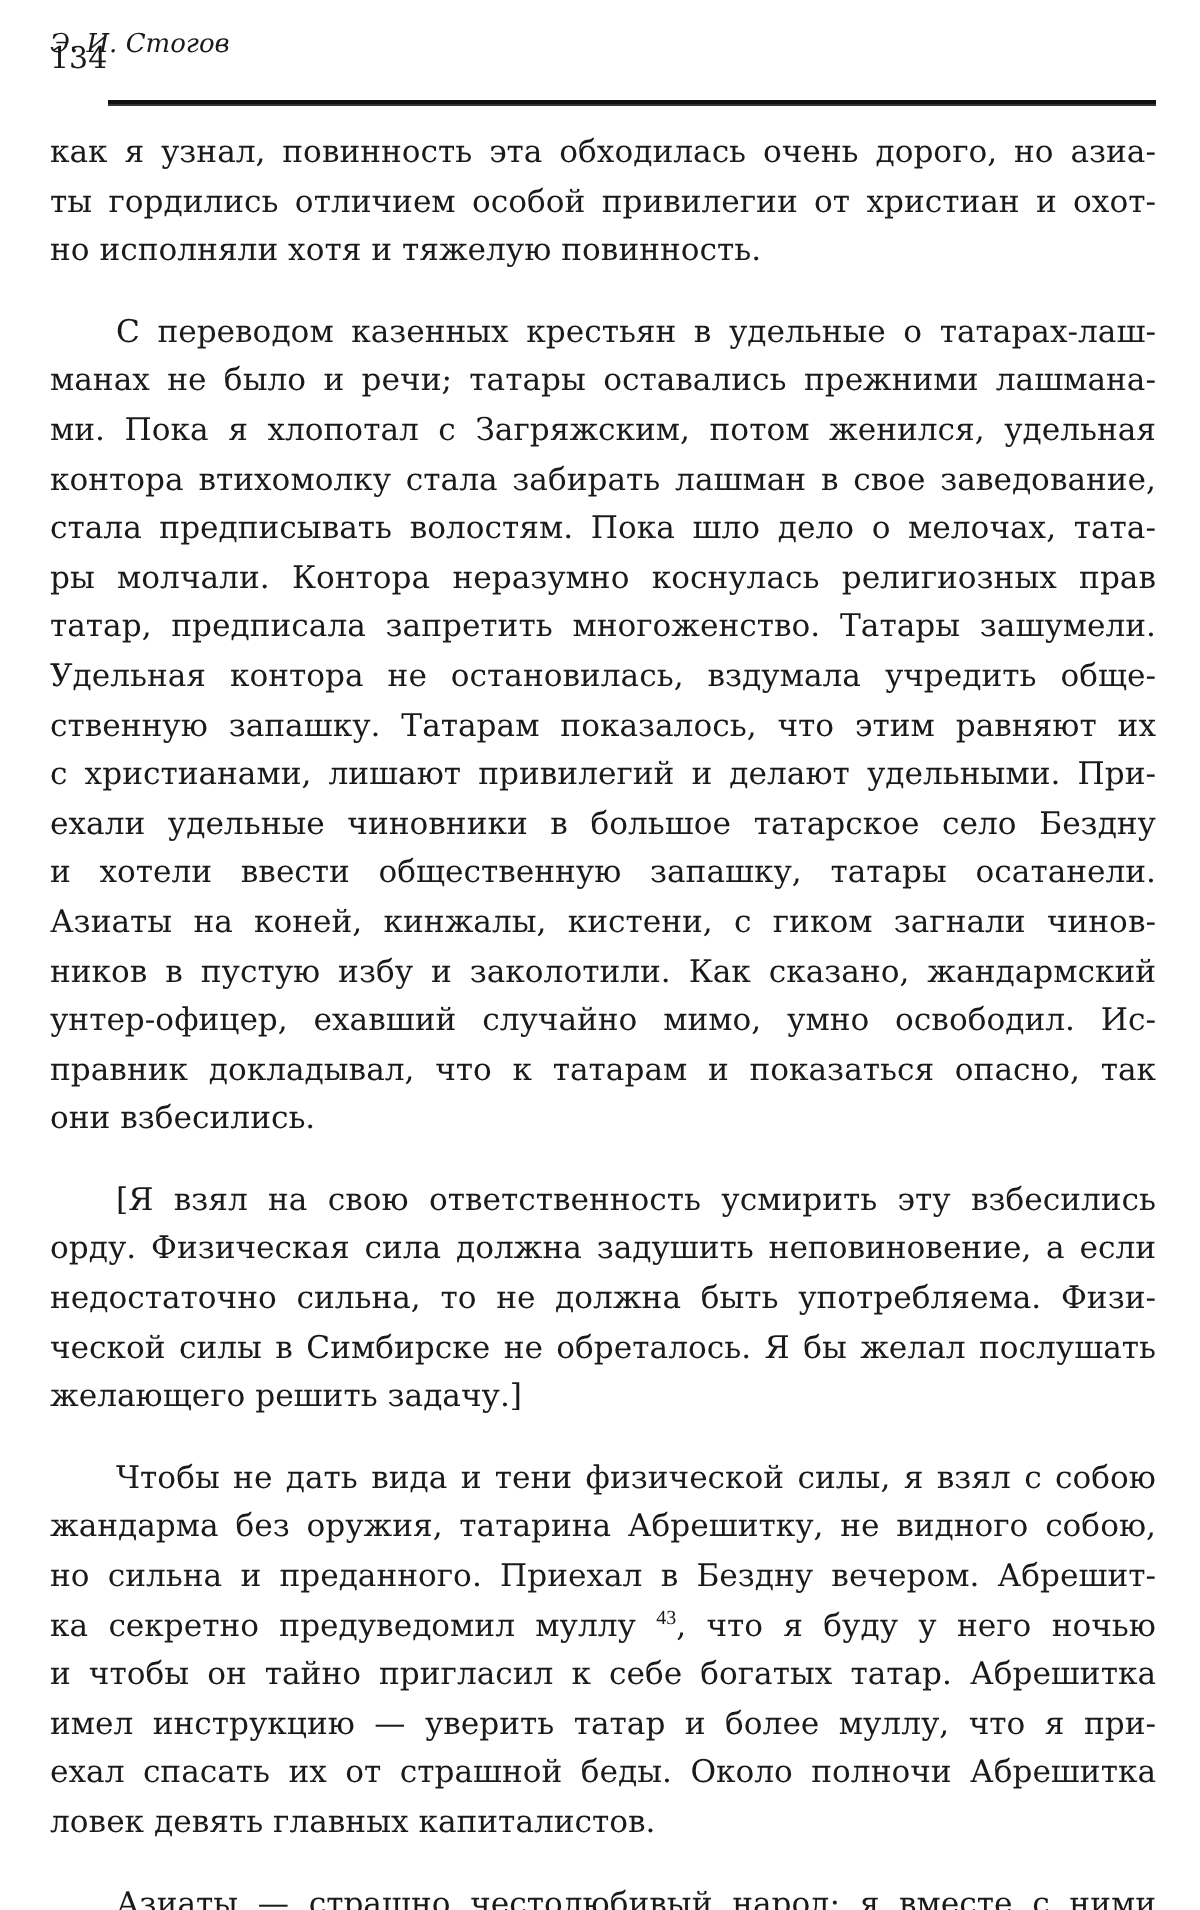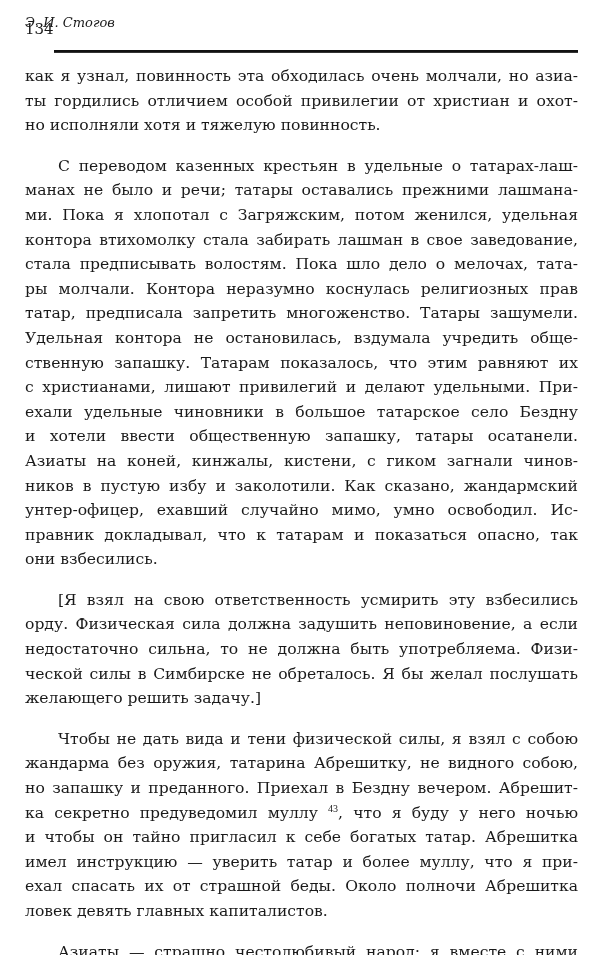--- a/index.html
+++ b/index.html
@@ -25,21 +25,21 @@
 <div class="page">
   <div class="header">
     <span class="page-num">134</span>
     <span class="running-title">Э. И. Стогов</span>
     <div class="rule"></div>
   </div>
 
   <div class="body" id="body">
 
     <div>
-      <span class="line">как я узнал, повинность эта обходилась очень молчали, но азиа-</span>
+      <span class="line">как я узнал, повинность эта обходилась очень дорого, но азиа-</span>
       <span class="line">ты гордились отличием особой привилегии от христиан и охот-</span>
       <span class="line last">но исполняли хотя и тяжелую повинность.</span>
     </div>
 
     <div>
       <span class="line indent">С переводом казенных крестьян в удельные о татарах-лаш-</span>
       <span class="line">манах не было и речи; татары оставались прежними лашмана-</span>
       <span class="line">ми. Пока я хлопотал с Загряжским, потом женился, удельная</span>
       <span class="line">контора втихомолку стала забирать лашман в свое заведование,</span>
       <span class="line">стала предписывать волостям. Пока шло дело о мелочах, тата-</span>
@@ -61,21 +61,21 @@
       <span class="line indent">[Я взял на свою ответственность усмирить эту взбесились</span>
       <span class="line">орду. Физическая сила должна задушить неповиновение, а если</span>
       <span class="line">недостаточно сильна, то не должна быть употребляема. Физи-</span>
       <span class="line">ческой силы в Симбирске не обреталось. Я бы желал послушать</span>
       <span class="line last">желающего решить задачу.]</span>
     </div>
 
     <div>
       <span class="line indent">Чтобы не дать вида и тени физической силы, я взял с собою</span>
       <span class="line">жандарма без оружия, татарина Абрешитку, не видного собою,</span>
-      <span class="line">но запашку и преданного. Приехал в Бездну вечером. Абрешит-</span>
+      <span class="line">но сильна и преданного. Приехал в Бездну вечером. Абрешит-</span>
       <span class="line"><span>ка секретно предуведомил муллу</span> <sup>43</sup><span>, что я буду у него ночью</span></span>
       <span class="line">и чтобы он тайно пригласил к себе богатых татар. Абрешитка</span>
       <span class="line">имел инструкцию — уверить татар и более муллу, что я при-</span>
       <span class="line">ехал спасать их от страшной беды. Около полночи Абрешитка</span>
       <span class="line last">ловек девять главных капиталистов.</span>
     </div>
 
     <div>
       <span class="line indent">Азиаты — страшно честолюбивый народ; я вместе с ними</span>
       <span class="line">пил чай, которым потчевал мулла. Между разговорами я уве-</span>

